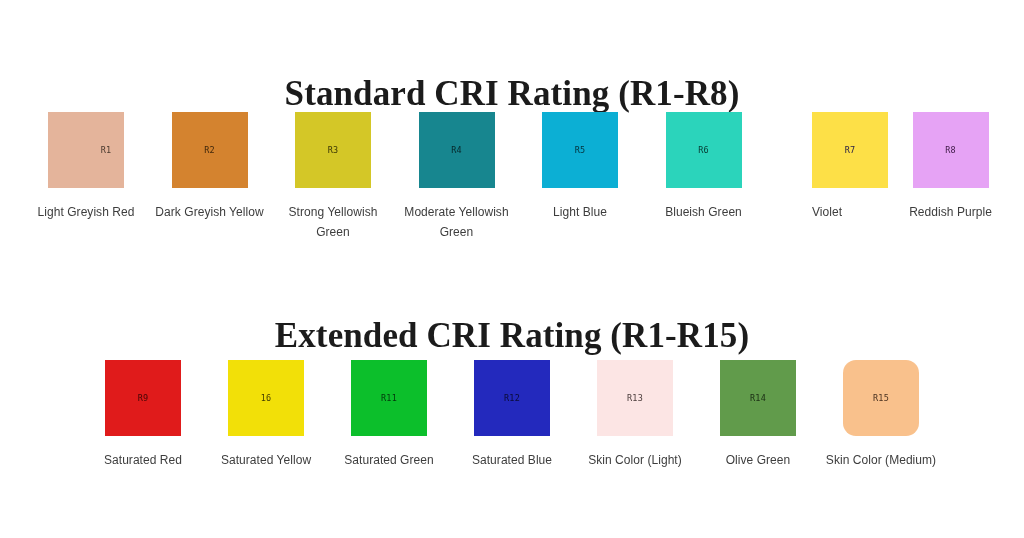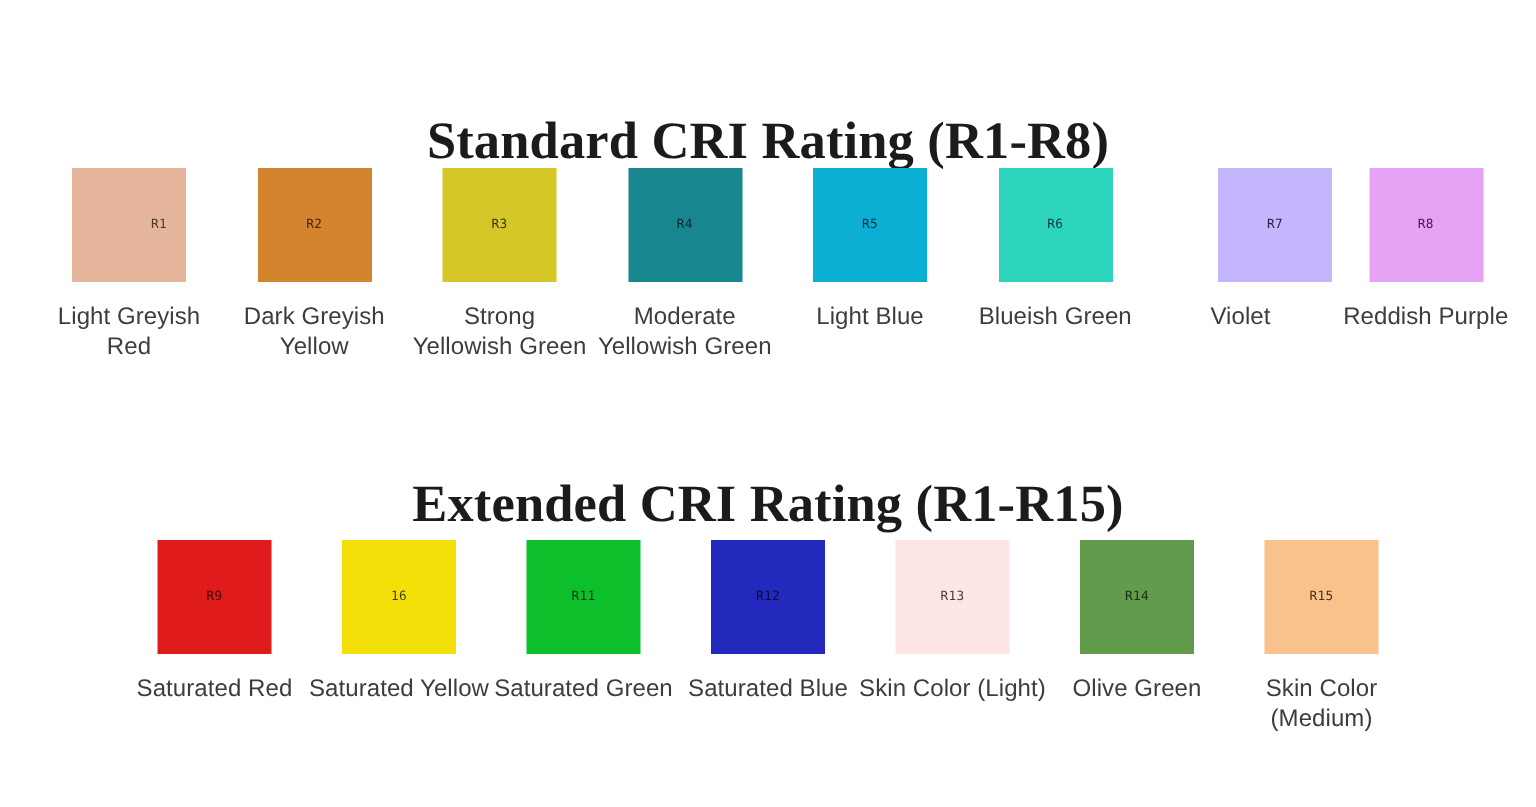--- a/index.html
+++ b/index.html
@@ -106,21 +106,21 @@
     line-height: 1;
     color: #26211d;
     letter-spacing: 0.2px;
     user-select: none;
   }
 
   
   .swatch-label {
     margin-top: 14px;
     font-family: "Liberation Sans", sans-serif;
-    font-size: 16px;
+    font-size: 12px;
     line-height: 20px;
     color: #3d3d3d;
     text-align: center;
     width: 118px;
     margin-left: -21px;
     margin-right: -21px;
     letter-spacing: 0.05px;
   }
 
   #row-extended .swatch-label {
@@ -167,21 +167,21 @@
         </div>
         <div class="swatch-label">Light Blue</div>
       </div>
       <div class="swatch-cell">
         <div class="swatch-chip" style="background-color: rgb(43, 212, 187);">
           <span class="swatch-code" style="color: rgb(7, 59, 51);">R6</span>
         </div>
         <div class="swatch-label">Blueish Green</div>
       </div>
       <div class="swatch-cell">
-        <div class="swatch-chip" style="background-color: #c4b5fd; margin-left: 46px;">
+        <div class="swatch-chip" style="background-color: #fde047; margin-left: 46px;">
           <span class="swatch-code" style="color: rgb(37, 29, 70);">R7</span>
         </div>
         <div class="swatch-label">Violet</div>
       </div>
       <div class="swatch-cell">
         <div class="swatch-chip" style="background-color: rgb(230, 163, 245);">
           <span class="swatch-code" style="color: rgb(63, 27, 71);">R8</span>
         </div>
         <div class="swatch-label">Reddish Purple</div>
       </div>
@@ -220,20 +220,20 @@
         </div>
         <div class="swatch-label">Skin Color (Light)</div>
       </div>
       <div class="swatch-cell">
         <div class="swatch-chip" style="background-color: rgb(97, 155, 75);">
           <span class="swatch-code" style="color: rgb(27, 46, 20);">R14</span>
         </div>
         <div class="swatch-label">Olive Green</div>
       </div>
       <div class="swatch-cell">
-        <div class="swatch-chip" style="background-color: rgb(249, 193, 140);">
+        <div class="swatch-chip" style="background-color: rgb(249, 193, 140); border-radius: 13px;">
           <span class="swatch-code" style="color: rgb(74, 50, 32);">R15</span>
         </div>
         <div class="swatch-label">Skin Color (Medium)</div>
       </div>
     </div>
 
 </div>
 
 </body></html>

